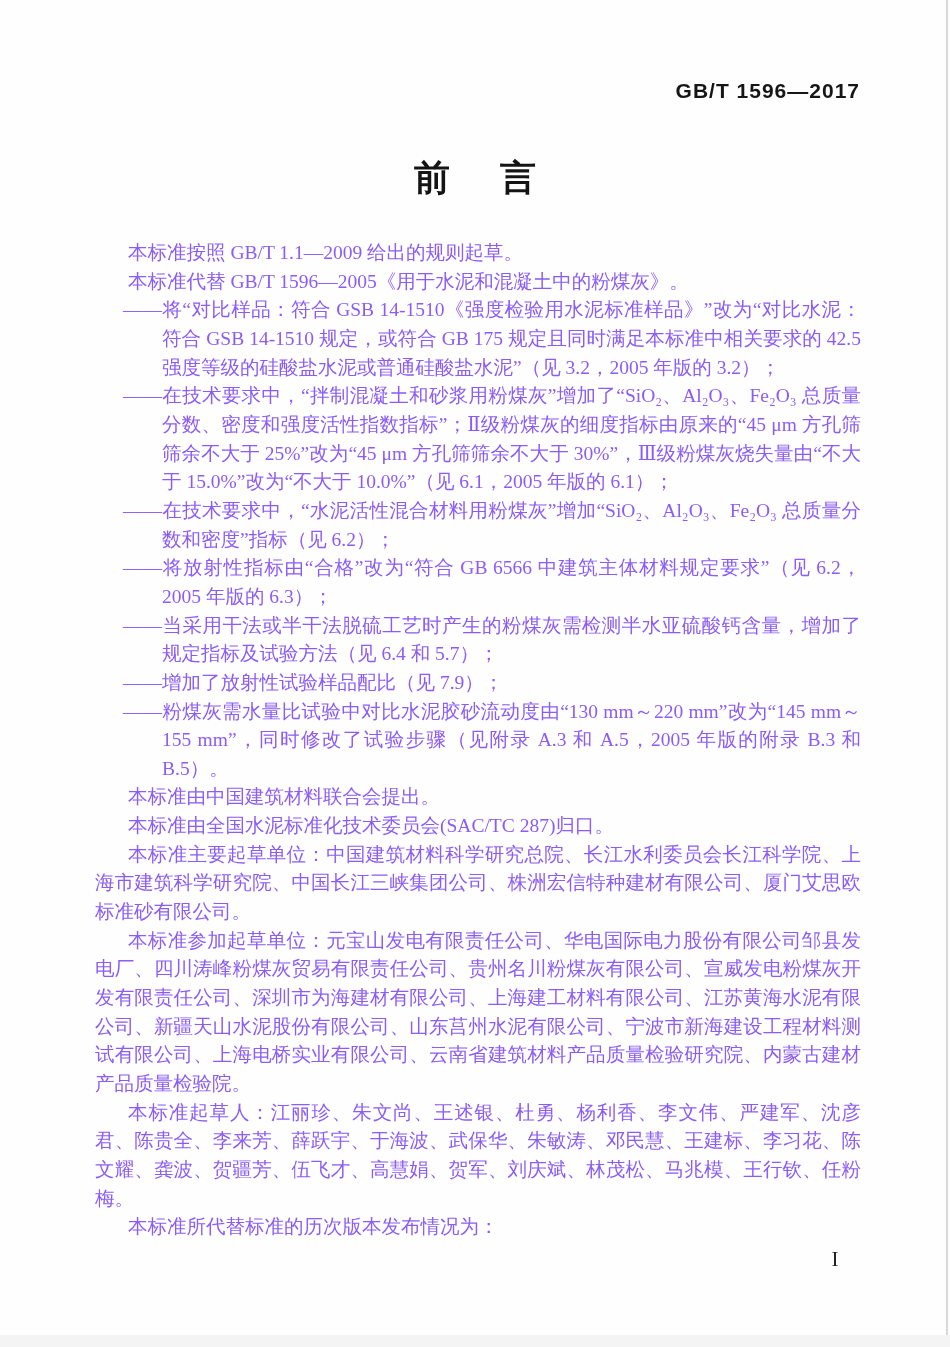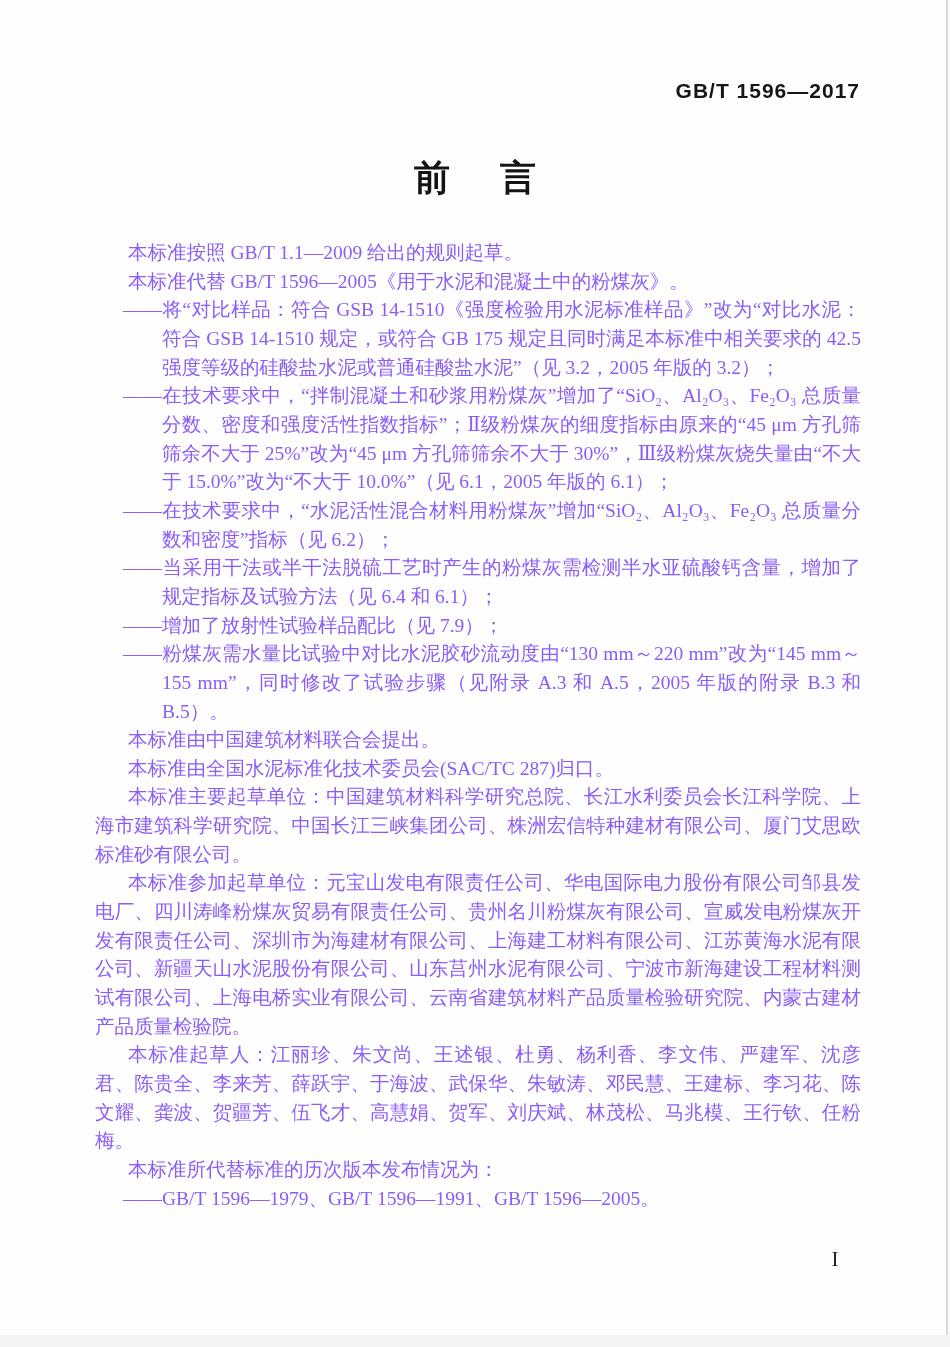--- a/index.html
+++ b/index.html
@@ -91,26 +91,26 @@
     <span>前</span>
     <span>言</span>
   </h1>
 
   <div class="body-text">
       <div class="para">本标准按照 GB/T 1.1—2009 给出的规则起草。</div>
       <div class="para">本标准代替 GB/T 1596—2005《用于水泥和混凝土中的粉煤灰》。</div>
       <div class="hang">——将“对比样品：符合 GSB 14-1510《强度检验用水泥标准样品》”改为“对比水泥：符合 GSB 14-1510 规定，或符合 GB 175 规定且同时满足本标准中相关要求的 42.5 强度等级的硅酸盐水泥或普通硅酸盐水泥”（见 3.2，2005 年版的 3.2）；</div>
       <div class="hang">——在技术要求中，“拌制混凝土和砂浆用粉煤灰”增加了“SiO₂、Al₂O₃、Fe₂O₃ 总质量分数、密度和强度活性指数指标”；Ⅱ级粉煤灰的细度指标由原来的“45 μm 方孔筛筛余不大于 25%”改为“45 μm 方孔筛筛余不大于 30%”，Ⅲ级粉煤灰烧失量由“不大于 15.0%”改为“不大于 10.0%”（见 6.1，2005 年版的 6.1）；</div>
       <div class="hang">——在技术要求中，“水泥活性混合材料用粉煤灰”增加“SiO₂、Al₂O₃、Fe₂O₃ 总质量分数和密度”指标（见 6.2）；</div>
-      <div class="hang">——当采用干法或半干法脱硫工艺时产生的粉煤灰需检测半水亚硫酸钙含量，增加了规定指标及试验方法（见 6.4 和 6.1）；</div>
+      <div class="hang">——将放射性指标由“合格”改为“符合 GB 6566 中建筑主体材料规定要求”（见 6.2，2005 年版的 6.3）；</div>
+      <div class="hang">——当采用干法或半干法脱硫工艺时产生的粉煤灰需检测半水亚硫酸钙含量，增加了规定指标及试验方法（见 6.4 和 5.7）；</div>
       <div class="hang">——增加了放射性试验样品配比（见 7.9）；</div>
       <div class="hang">——粉煤灰需水量比试验中对比水泥胶砂流动度由“130 mm～220 mm”改为“145 mm～155 mm”，同时修改了试验步骤（见附录 A.3 和 A.5，2005 年版的附录 B.3 和 B.5）。</div>
       <div class="para">本标准由中国建筑材料联合会提出。</div>
       <div class="para">本标准由全国水泥标准化技术委员会(SAC/TC 287)归口。</div>
       <div class="para">本标准主要起草单位：中国建筑材料科学研究总院、长江水利委员会长江科学院、上海市建筑科学研究院、中国长江三峡集团公司、株洲宏信特种建材有限公司、厦门艾思欧标准砂有限公司。</div>
       <div class="para">本标准参加起草单位：元宝山发电有限责任公司、华电国际电力股份有限公司邹县发电厂、四川涛峰粉煤灰贸易有限责任公司、贵州名川粉煤灰有限公司、宣威发电粉煤灰开发有限责任公司、深圳市为海建材有限公司、上海建工材料有限公司、江苏黄海水泥有限公司、新疆天山水泥股份有限公司、山东莒州水泥有限公司、宁波市新海建设工程材料测试有限公司、上海电桥实业有限公司、云南省建筑材料产品质量检验研究院、内蒙古建材产品质量检验院。</div>
       <div class="para">本标准起草人：江丽珍、朱文尚、王述银、杜勇、杨利香、李文伟、严建军、沈彦君、陈贵全、李来芳、薛跃宇、于海波、武保华、朱敏涛、邓民慧、王建标、李习花、陈文耀、龚波、贺疆芳、伍飞才、高慧娟、贺军、刘庆斌、林茂松、马兆模、王行钦、任粉梅。</div>
       <div class="para">本标准所代替标准的历次版本发布情况为：</div>
-      <div class="hang">——GB/T 1596—1979、GB/T 1596—1991、GB/T 1596—2005。</div>
     </div>
 
   <div class="page-num">I</div>
 </div>
 
 </body></html>

